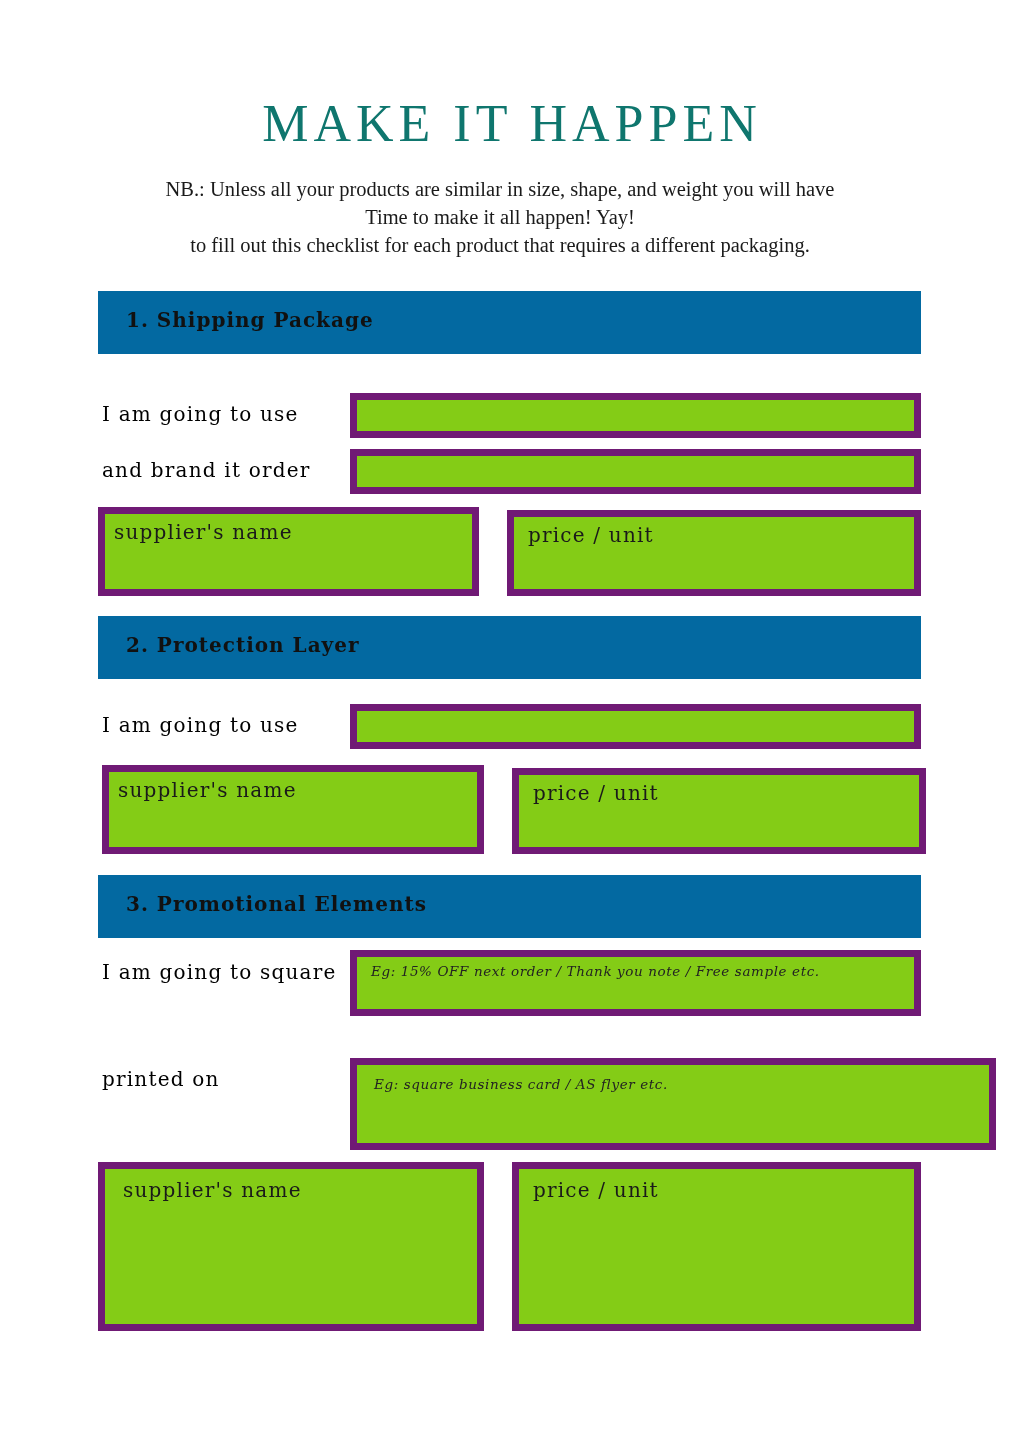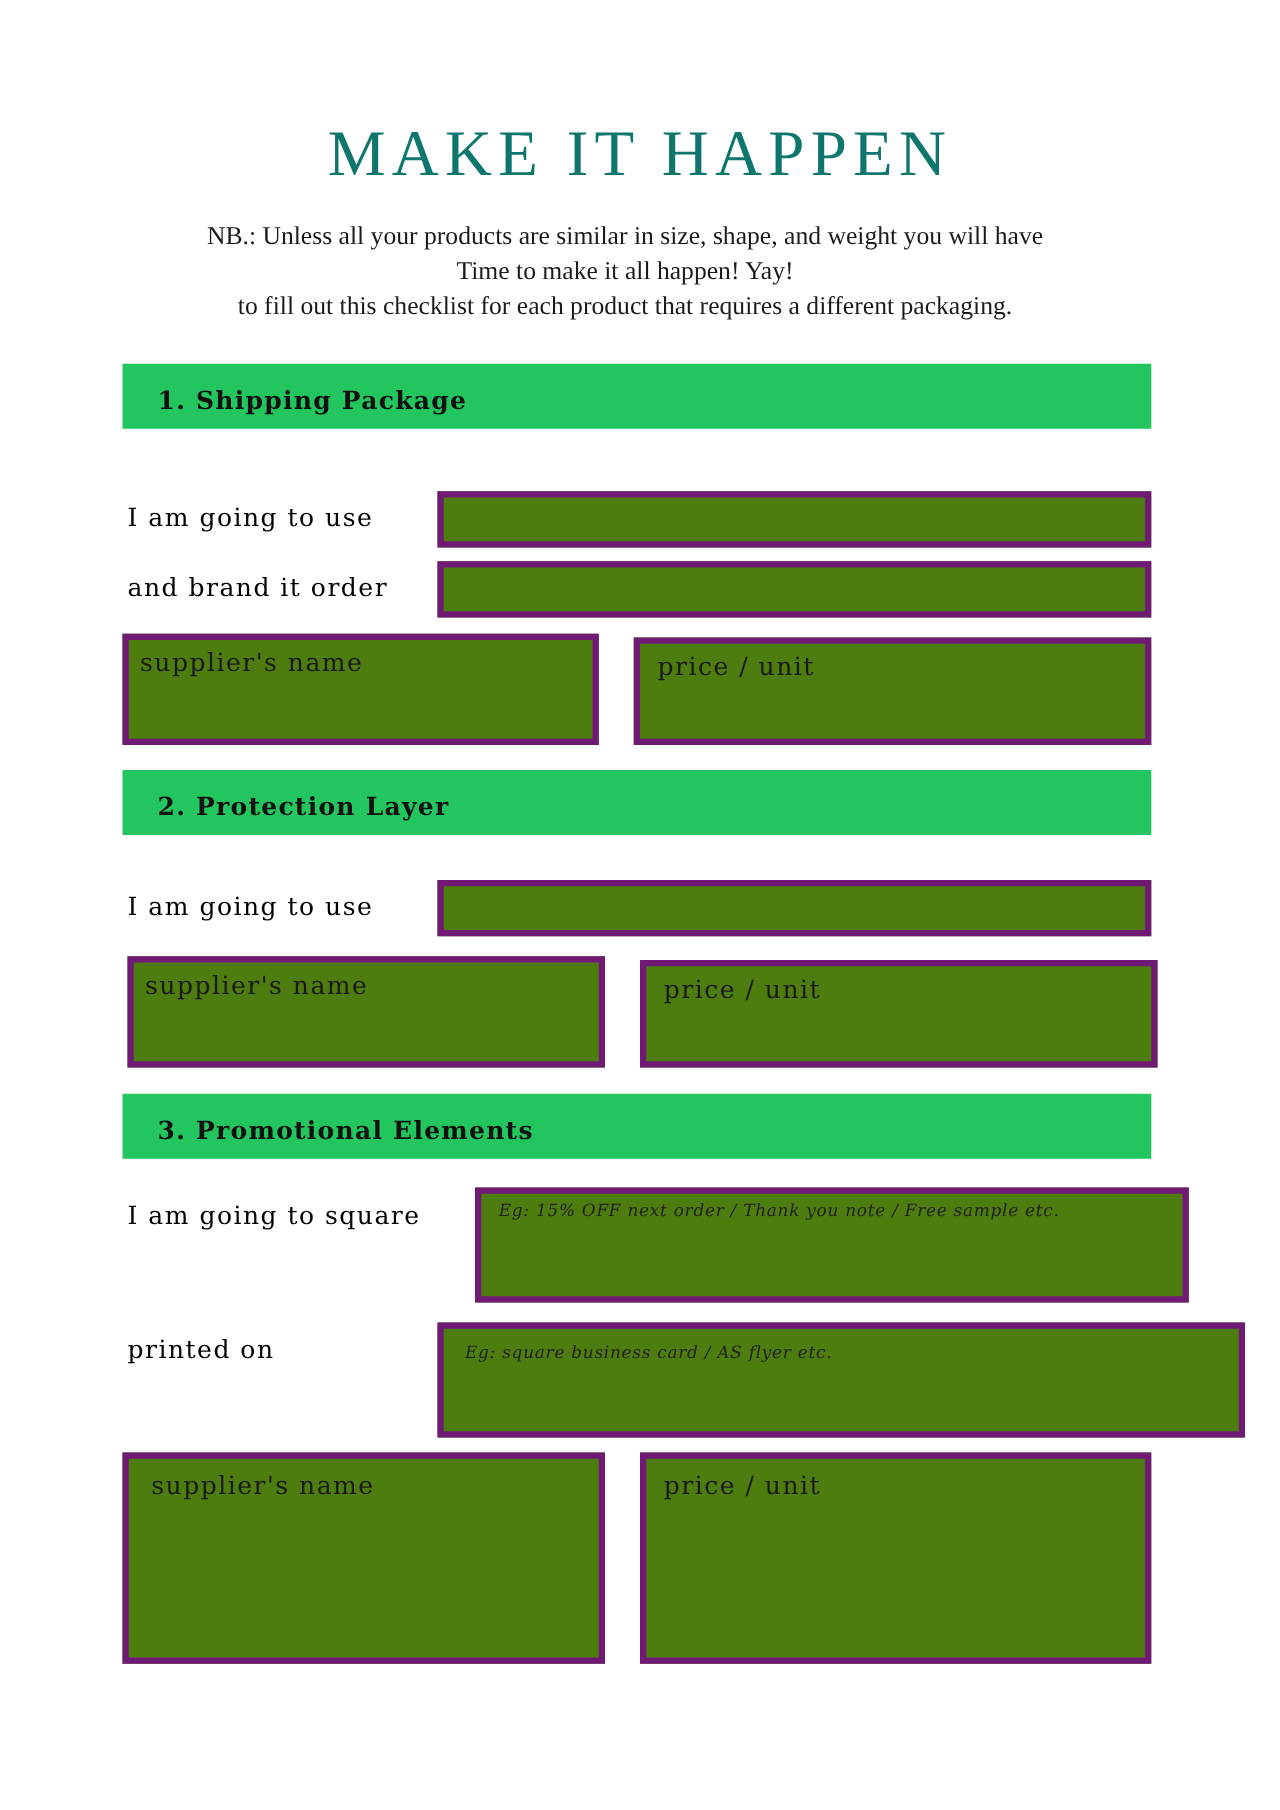--- a/index.html
+++ b/index.html
@@ -5,27 +5,27 @@
     html, body { margin: 0; padding: 0; background: #ffffff; }
     body { width: 1024px; height: 1448px; position: relative; overflow: hidden;
            font-family: "DejaVu Serif", "Liberation Serif", serif; color: #1a1a1a; }
     .abs { position: absolute; }
     .title { left: 0; width: 1024px; top: 82px; text-align: center;
              font-family: "Liberation Serif", serif; font-size: 52px; letter-spacing: 5px;
              font-weight: normal; line-height: 84px; color: #0f766e; }
     .intro { left: 100px; width: 800px; top: 175px; text-align: center;
              font-family: "Liberation Serif", serif; font-size: 20.5px; line-height: 28px; color: #1a1a1a; }
     .intro div { white-space: nowrap; }
-    .band { background: #22c55e; left: 98px; width: 823px; height: 52px; }
+    .band { background: #0369a1; left: 98px; width: 823px; height: 63px; }
     .band span { position: absolute; left: 28px; top: 0; line-height: 58px;
                  font-family: "DejaVu Serif", serif; font-weight: bold; font-size: 20px;
                  letter-spacing: 1px; color: #111; }
     .label { font-family: "DejaVu Serif", serif; font-size: 20px; letter-spacing: 1.2px;
              color: #000000; white-space: nowrap; }
-    .box { border: 5px solid #701a75; box-sizing: border-box; background: #4d7c0f; }
+    .box { border: 7px solid #701a75; box-sizing: border-box; background: #84cc16; }
     .box .cap { position: absolute; left: 9px; top: 6px; font-family: "DejaVu Serif", serif;
                 font-size: 20px; letter-spacing: 1.2px; color: #1a1a1a; white-space: nowrap; }
     .box .hint { position: absolute; left: 14px; top: 6px; font-family: "DejaVu Serif", serif;
                  font-style: italic; font-size: 13.5px; letter-spacing: 0.6px; color: #222; white-space: nowrap; }
   </style>
 </head>
 <body>
 
 <div class="abs title">MAKE IT HAPPEN</div>
 <div class="abs intro">
@@ -57,21 +57,21 @@
   <span class="cap">supplier's name</span>
 </div>
 <div class="abs box" style="left:512px; top:768px; width:414px; height:86px;">
   <span class="cap" style="left:14px;">price / unit</span>
 </div>
 
 <div class="abs band" style="top:875px;">
   <span>3. Promotional Elements</span>
 </div>
 <div class="abs label" style="left:102px; top:960px;">I am going to square</div>
-<div class="abs box" style="left:350px; top:950px; width:571px; height:92px;margin-left:30px;">
+<div class="abs box" style="left:350px; top:950px; width:571px; height:66px;">
   <span class="hint">Eg: 15% OFF next order / Thank you note / Free sample etc.</span>
 </div>
 <div class="abs label" style="left:102px; top:1067px;">printed on</div>
 <div class="abs box" style="left:350px; top:1058px; width:646px; height:92px;">
   <span class="hint" style="left:17px; top:11px;">Eg: square business card / AS flyer etc.</span>
 </div>
 <div class="abs box" style="left:98px; top:1162px; width:386px; height:169px;">
   <span class="cap" style="left:18px; top:9px;">supplier's name</span>
 </div>
 <div class="abs box" style="left:512px; top:1162px; width:409px; height:169px;">

